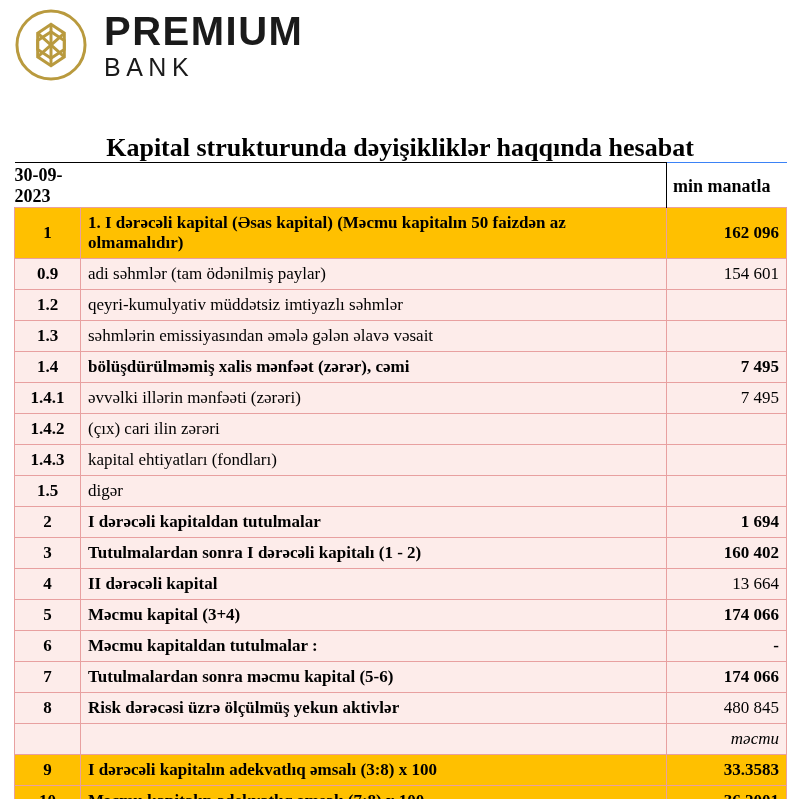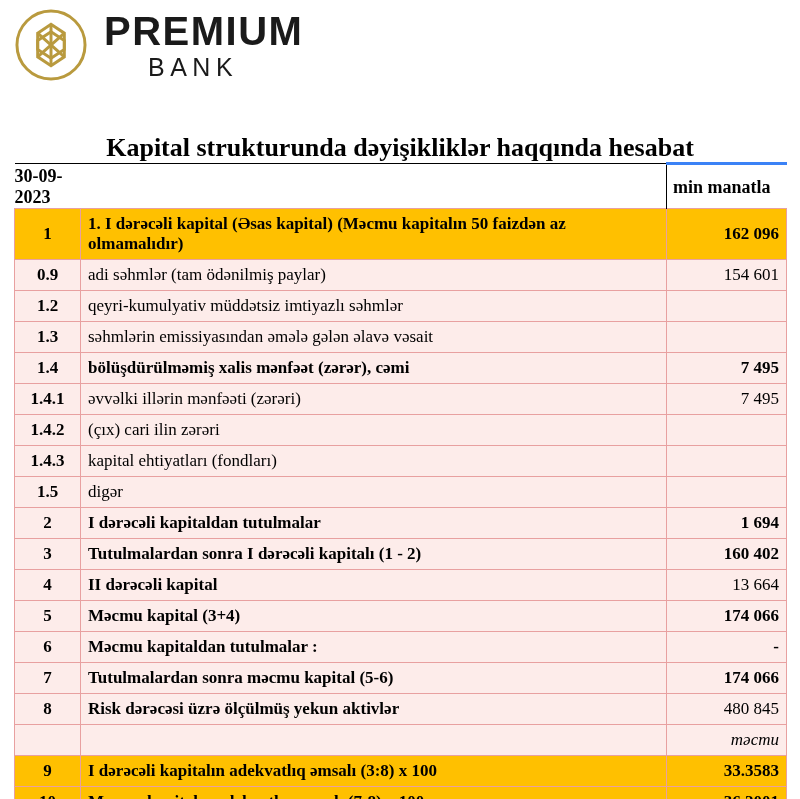--- a/index.html
+++ b/index.html
@@ -48,21 +48,20 @@
     letter-spacing: 1.5px;
     color: #1a1a1a;
   }
   .logo-bank {
     font-family: "Liberation Sans", sans-serif;
     font-size: 25px;
     font-weight: normal;
     letter-spacing: 5.5px;
     color: #1a1a1a;
     margin-top: 4px;
-    margin-left: 44px;
   }
 
   
   .doc-title {
     position: absolute;
     left: 0;
     top: 133px;
     width: 800px;
     text-align: center;
     font-size: 26px;
@@ -111,21 +110,21 @@
     background: #ffffff;
     font-weight: bold;
     font-size: 18px;
     height: 24px;
     padding-bottom: 0;
   }
   tr.hdr td.date { text-align: left; padding-left: 0; }
   tr.hdr td.unit {
     text-align: left;
     border-left: 1px solid #000;
-    border-top: 3px solid #3b82f6;
+    border-top: 1px solid #3b82f6;
     padding-left: 6px;
   }
   tr.hdr td.mid { border-top: 1px solid #000; }
   tr.hdr td.date { border-top: 1px solid #000; }
 
   
   tr.gold td {
     background: #ffc000;
     font-weight: bold;
   }

